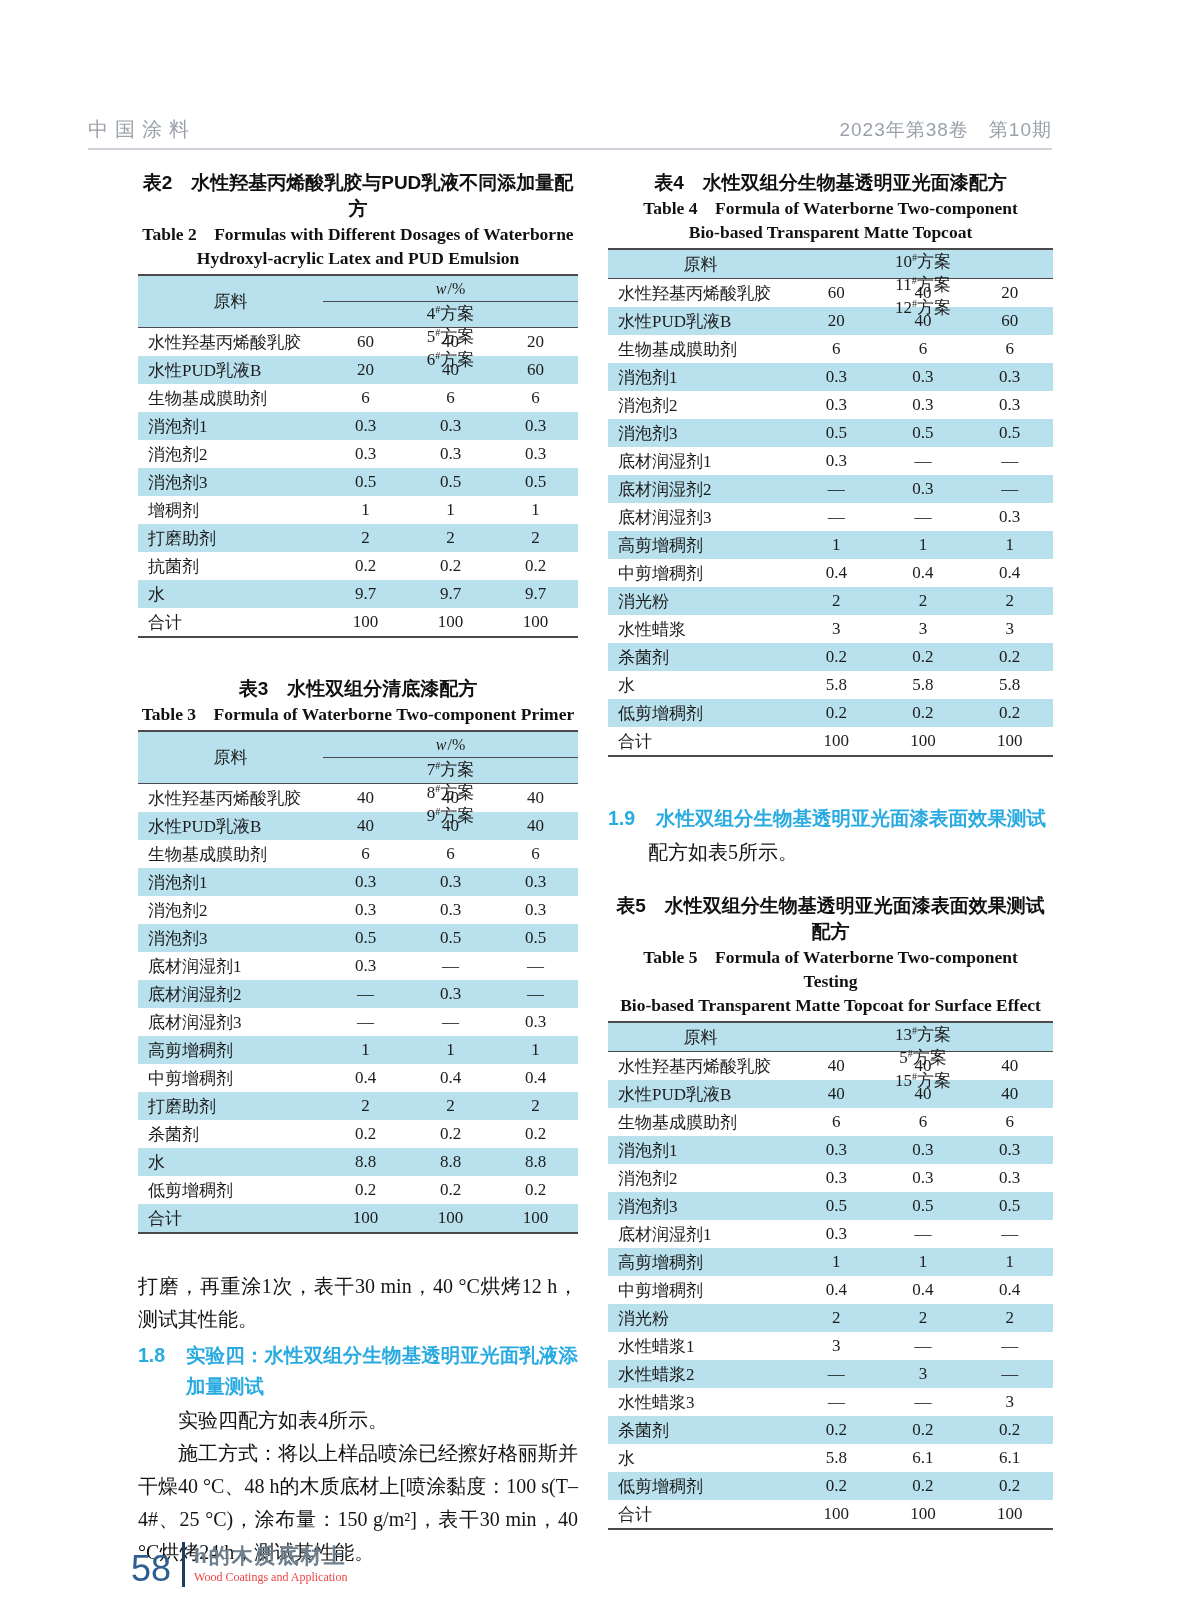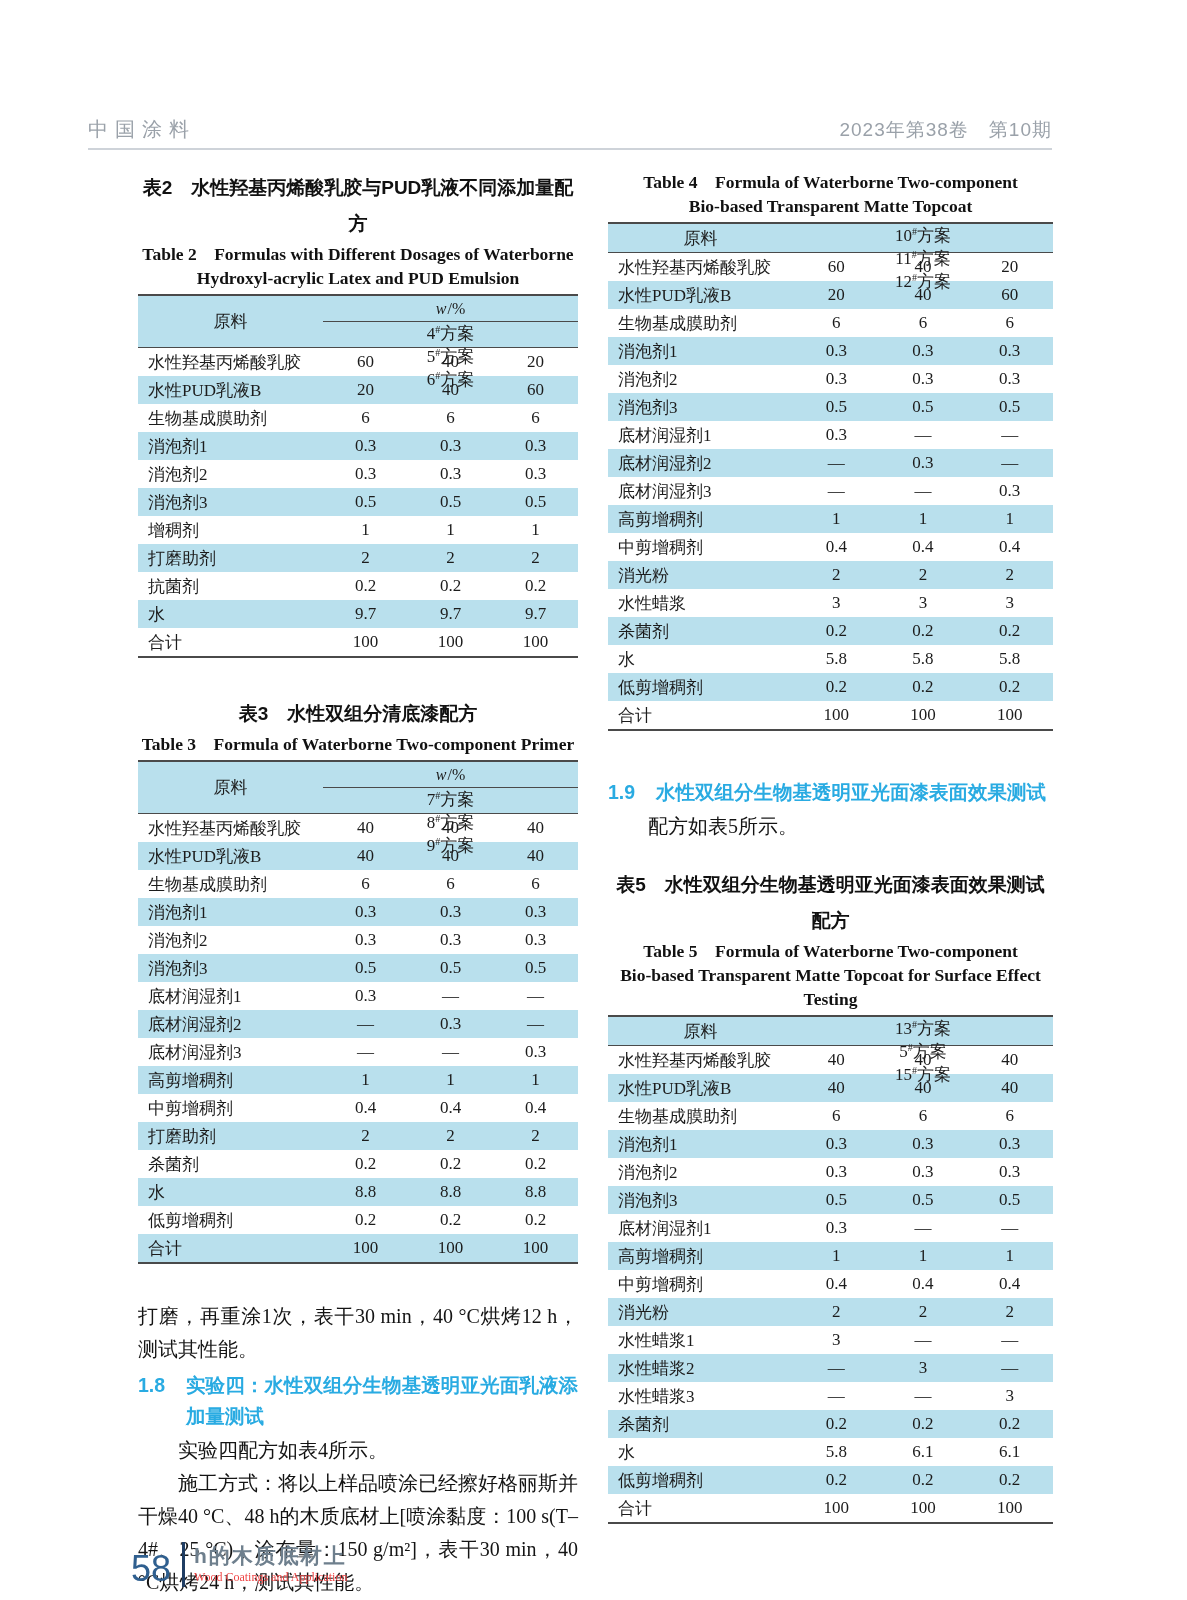--- a/index.html
+++ b/index.html
@@ -15,21 +15,21 @@
   .hdr-rule{position:absolute;left:88px;top:112px;width:964px;height:2px;background:#ced3d9;}
 
   
   .col{position:absolute;top:134px;}
   .col-left{left:138px;width:440px;}
   .col-right{left:608px;width:445px;}
 
   
   .cap{text-align:center;}
   .cap-zh{font-family:"Liberation Sans","DejaVu Sans",sans-serif;font-weight:700;
-          font-size:19px;line-height:36px;color:#111;}
+          font-size:19px;line-height:26px;color:#111;}
   .cap-en{font-family:"Liberation Serif","DejaVu Serif",serif;font-weight:700;
           font-size:17.5px;line-height:24px;color:#111;}
   .cap2{margin-bottom:4px;}
   .cap3{margin-top:38px;margin-bottom:4px;}
   .cap4{margin-bottom:4px;}
   .cap5{margin-top:24px;margin-bottom:4px;}
 
   
   .tbl{border-top:2px solid #4a4a4a;border-bottom:2px solid #4a4a4a;
        font-size:17px;color:#1c1c1c;}
@@ -305,20 +305,21 @@
     </div>
 
     <div class="para indent p-after-h">实验四配方如表4所示。</div>
     <div class="para indent">施工方式：将以上样品喷涂已经擦好格丽斯并干燥40 °C、48 h的木质底材上[喷涂黏度：100 s(T–4#、25 °C)，涂布量：150 g/m²]，表干30 min，40 °C烘烤24 h，测试其性能。</div>
 
   </div>
 
   <div class="col col-right">
 
     <div class="cap cap4">
+      <div class="cap-zh">表4　水性双组分生物基透明亚光面漆配方</div>
       <div class="cap-en">Table 4　Formula of Waterborne Two-component</div>
       <div class="cap-en">Bio-based Transparent Matte Topcoat</div>
     </div>
 
     <div class="tbl">
       <div class="thead1">
         <div class="th-material">原料</div>
         <div class="th-schemes">
             <div><span>10</span><span class="sup">#</span><span>方案</span></div>
             <div><span>11</span><span class="sup">#</span><span>方案</span></div>
@@ -434,22 +435,22 @@
     <div class="sect-h h19">
       <span class="h-num">1.9</span>
       <span class="h-title">水性双组分生物基透明亚光面漆表面效果测试</span>
     </div>
 
     <div class="para indent p-after-h">配方如表5所示。</div>
 
     <div class="cap cap5">
       <div class="cap-zh">表5　水性双组分生物基透明亚光面漆表面效果测试配方</div>
       <div class="cap-en">Table 5　Formula of Waterborne Two-component</div>
+      <div class="cap-en">Testing</div>
       <div class="cap-en">Bio-based Transparent Matte Topcoat for Surface Effect</div>
-      <div class="cap-en">Testing</div>
     </div>
 
     <div class="tbl">
       <div class="thead1">
         <div class="th-material">原料</div>
         <div class="th-schemes">
             <div><span>13</span><span class="sup">#</span><span>方案</span></div>
             <div><span>5</span><span class="sup">#</span><span>方案</span></div>
             <div><span>15</span><span class="sup">#</span><span>方案</span></div>
           </div>

